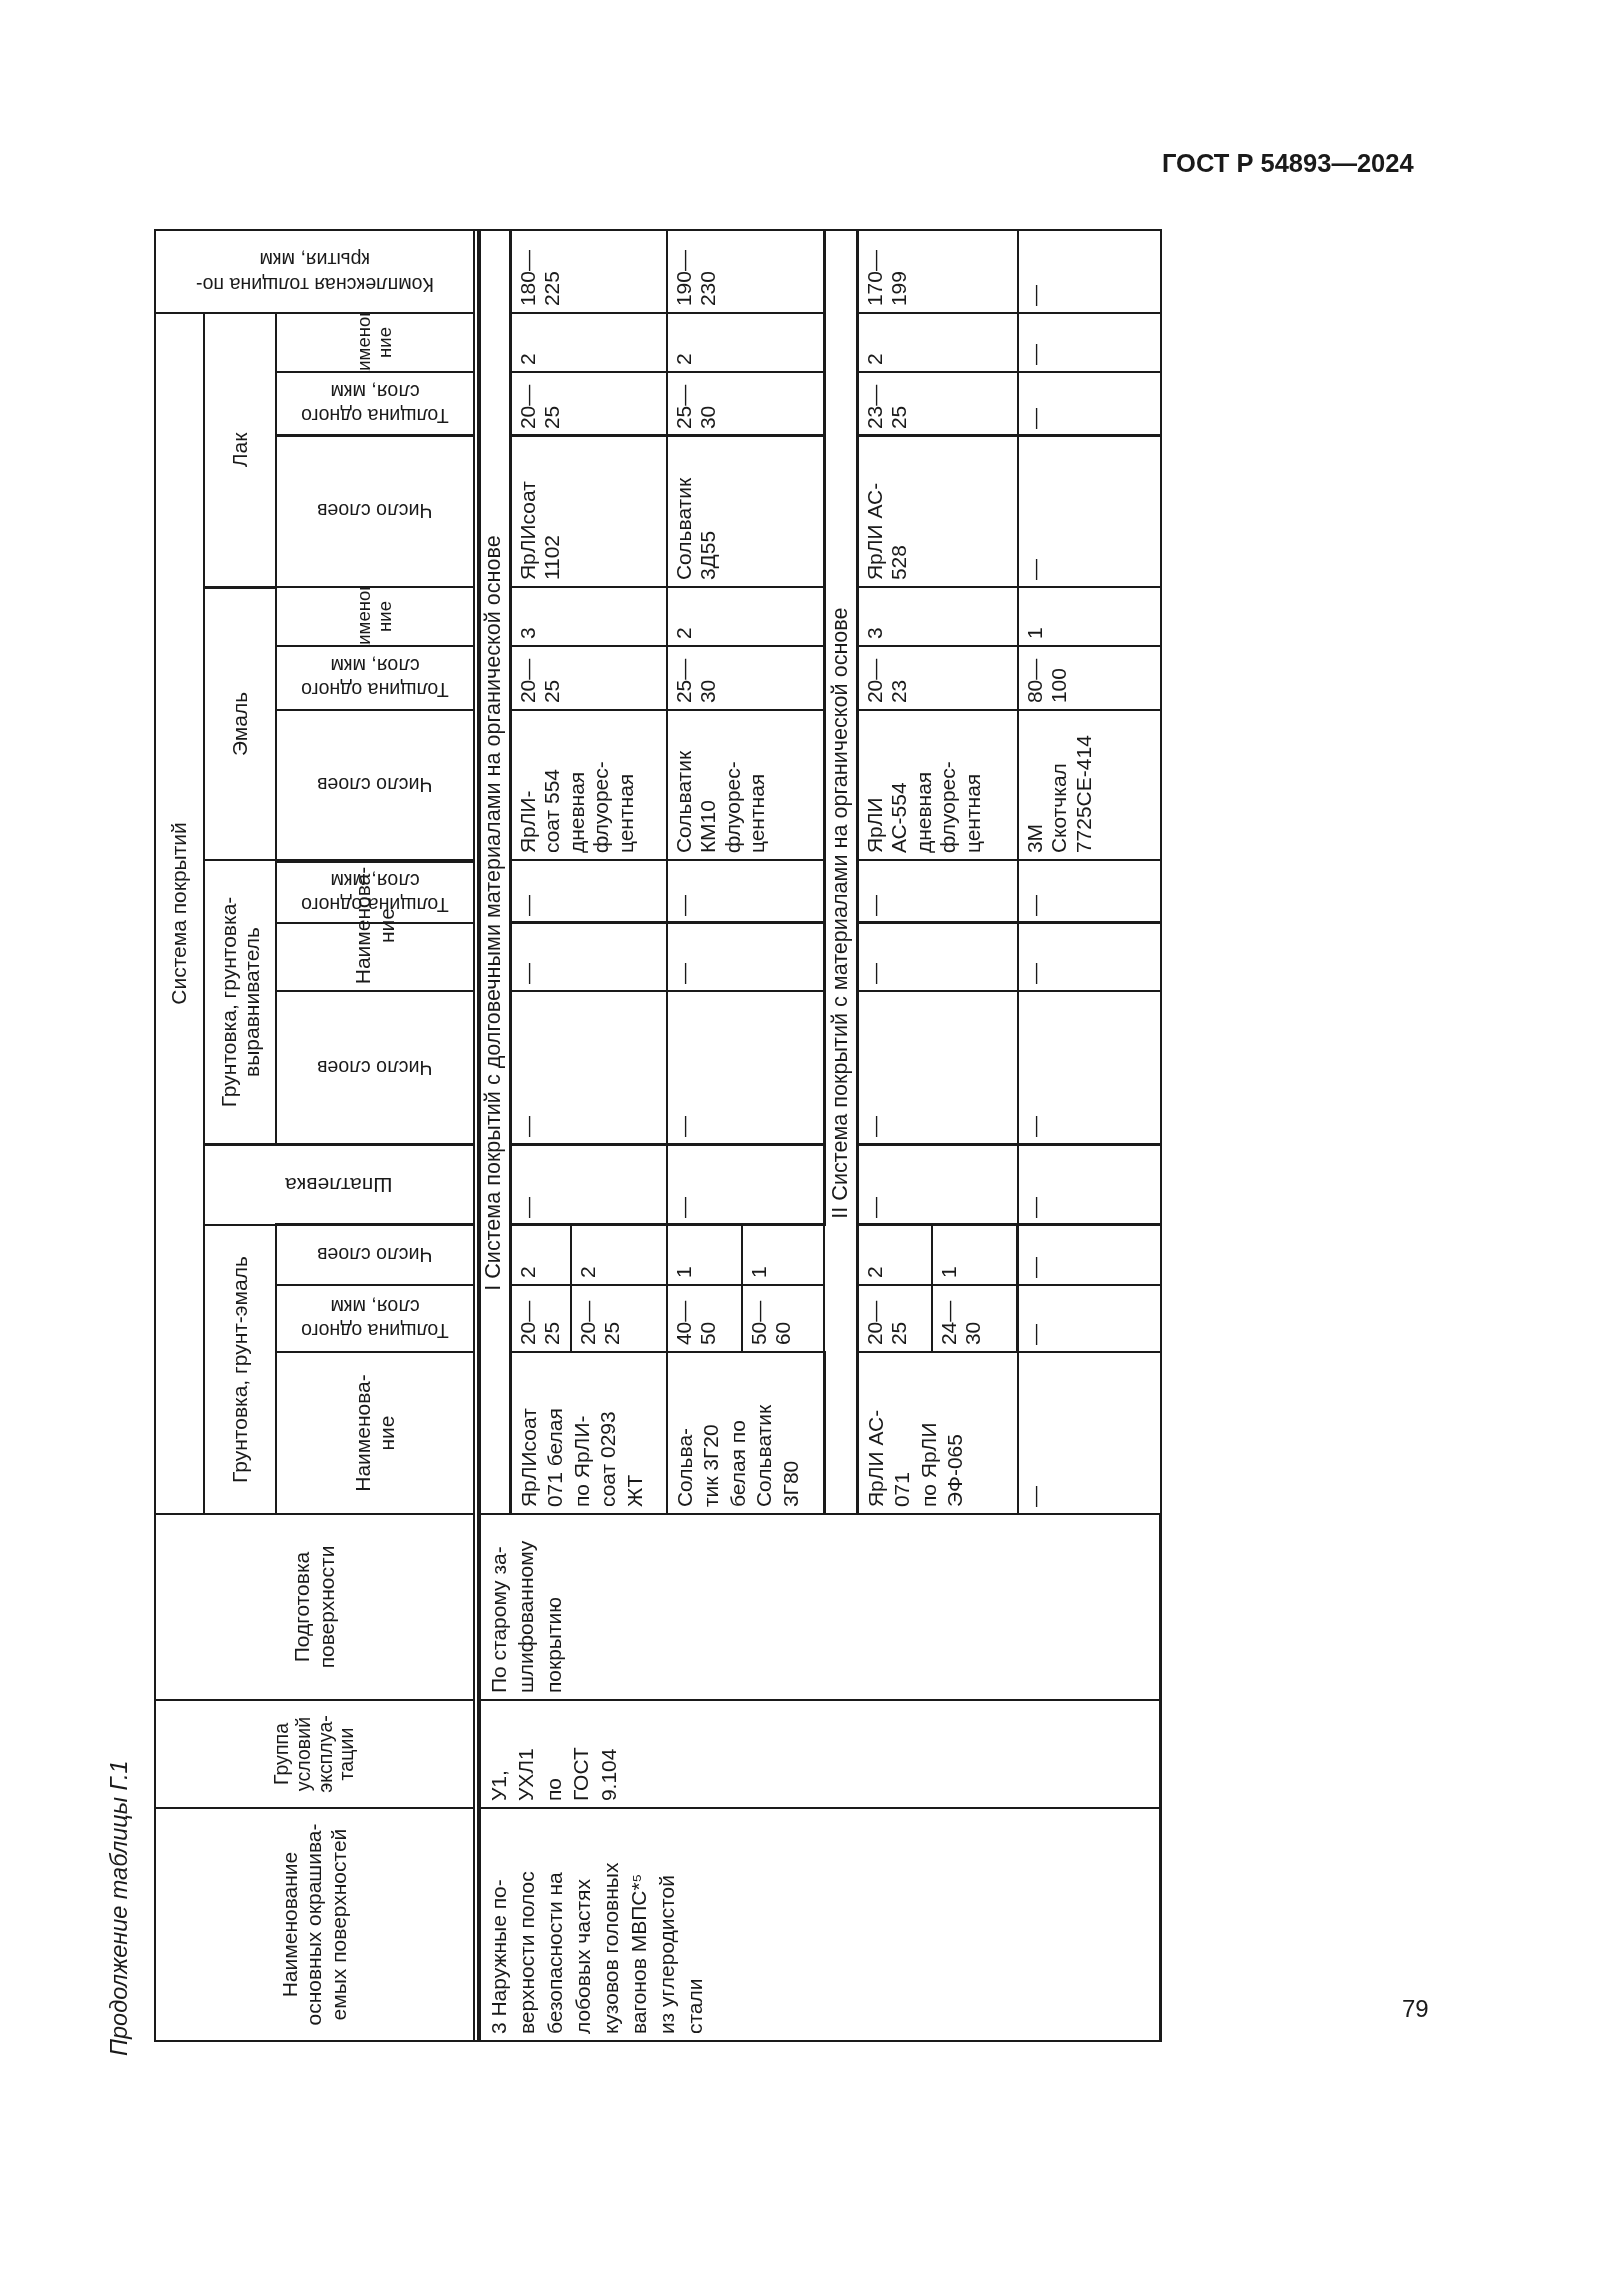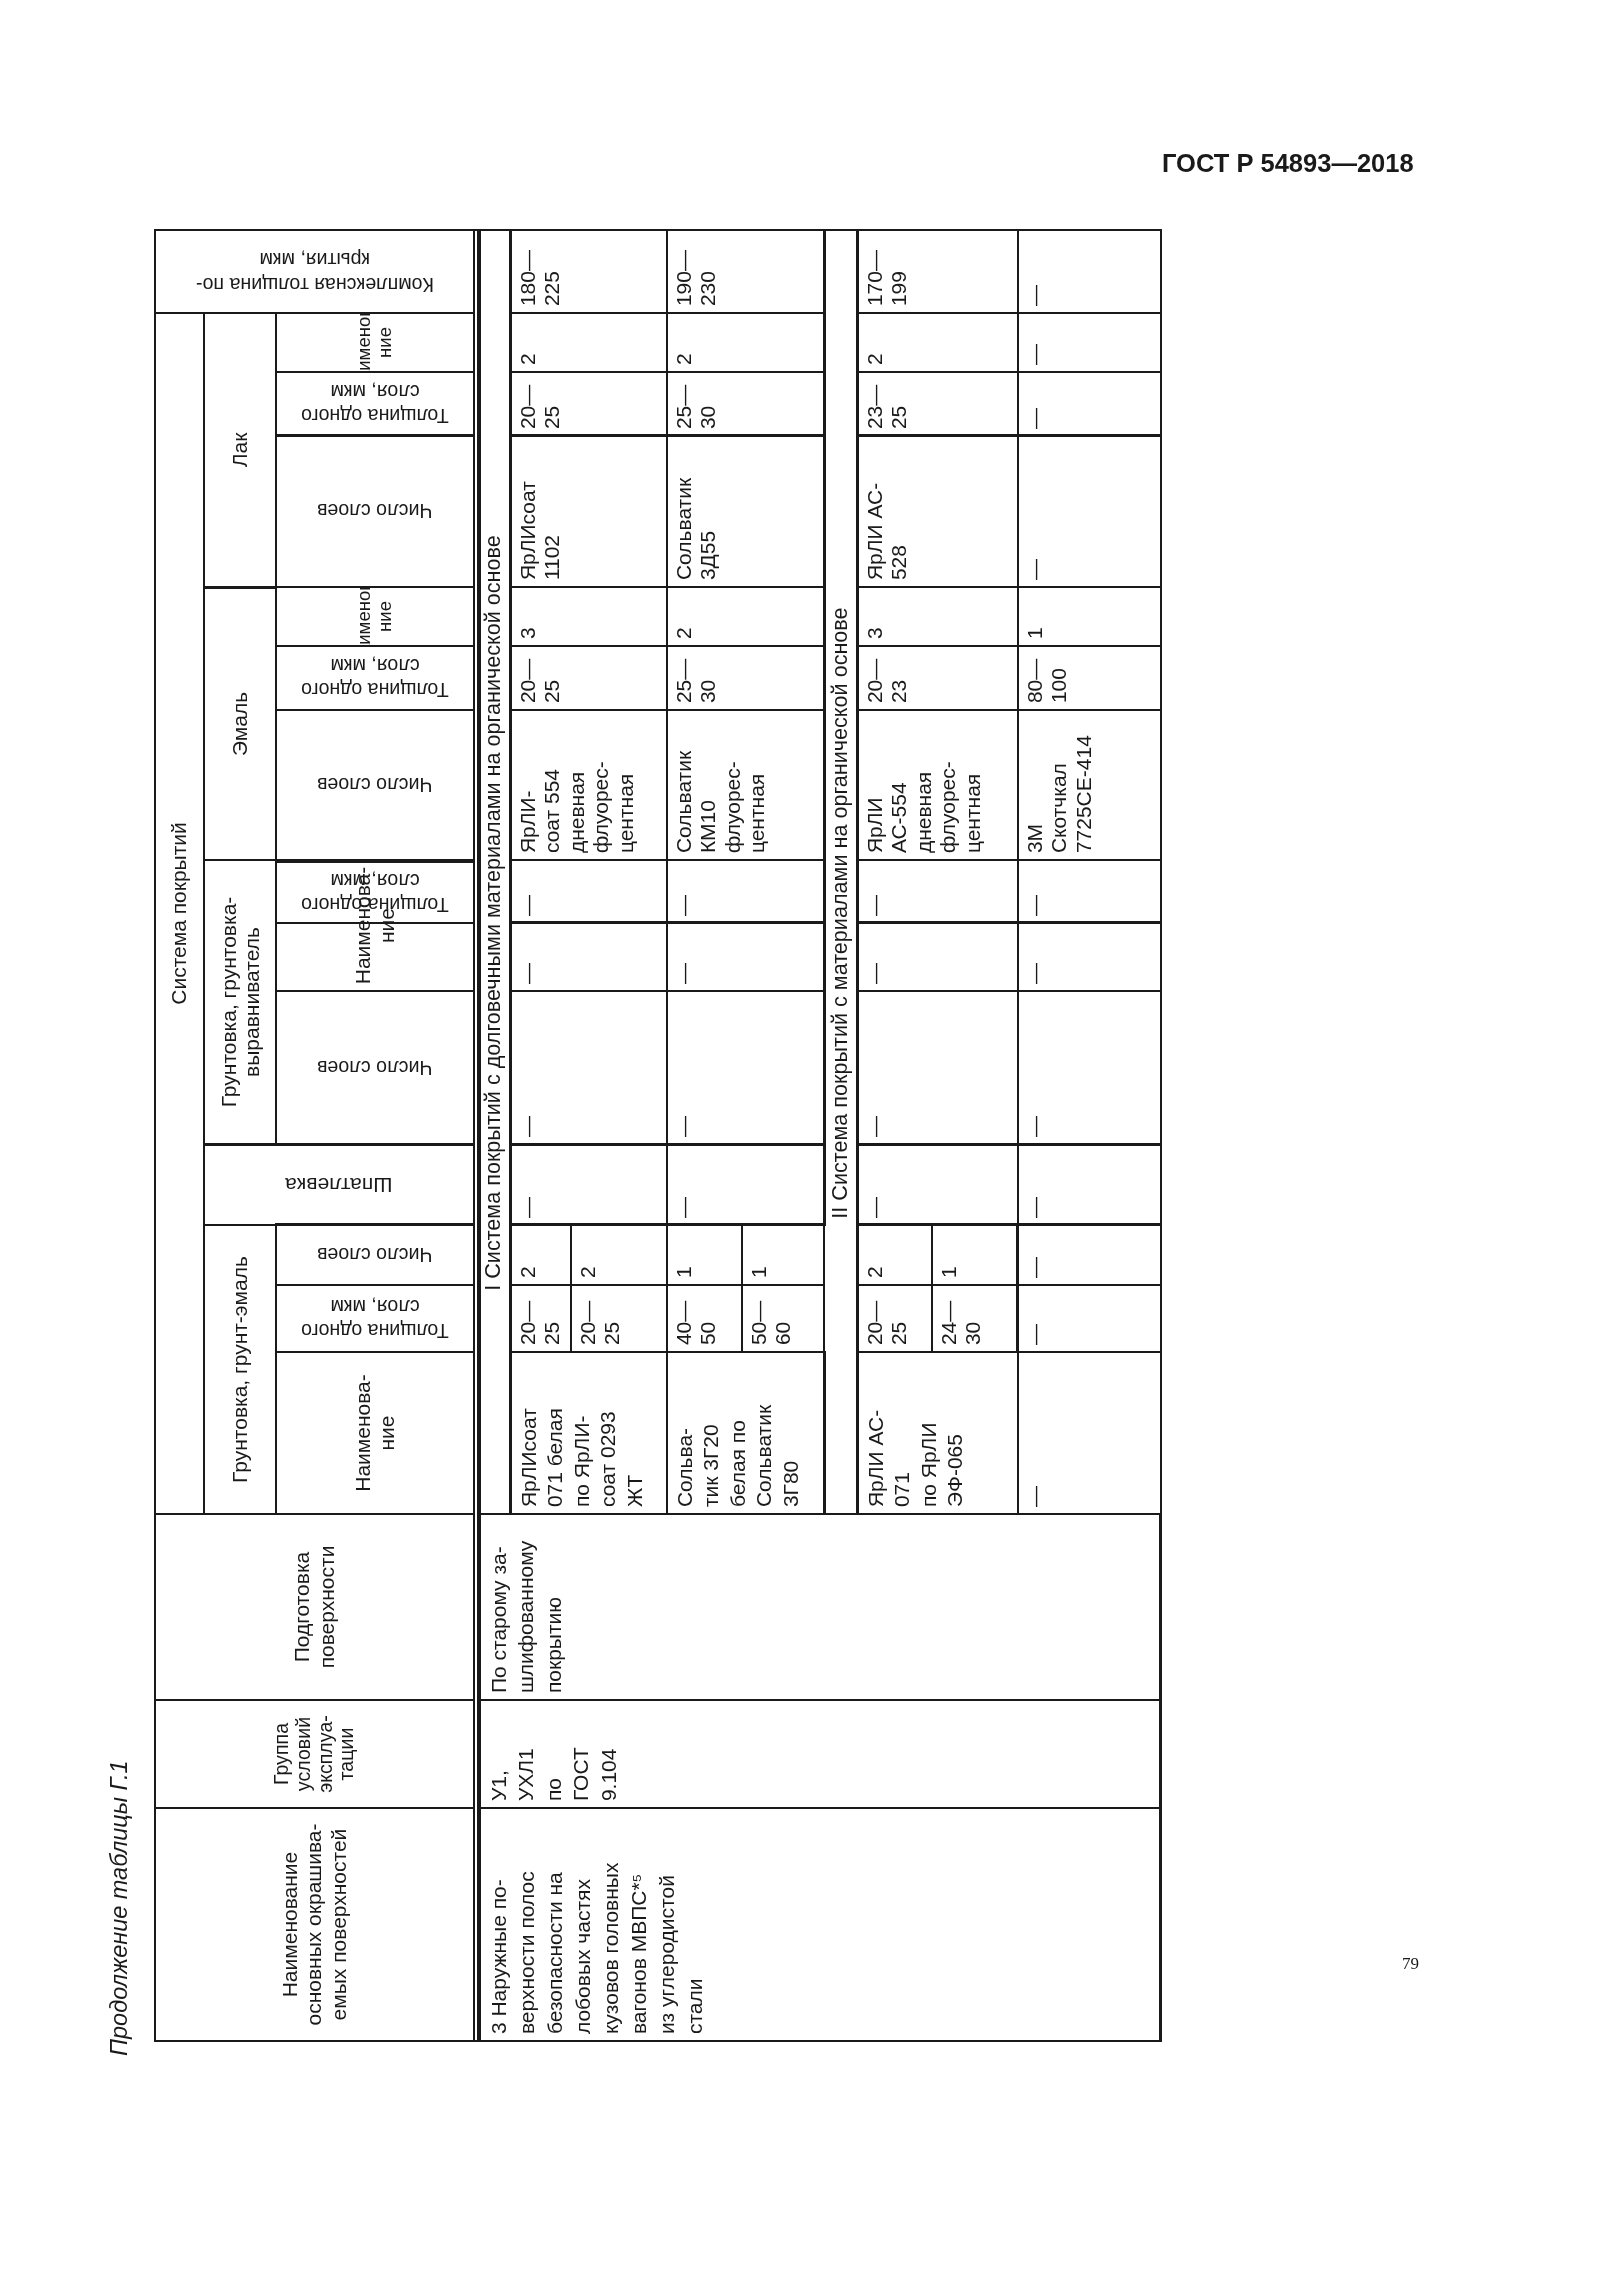--- a/index.html
+++ b/index.html
@@ -1,40 +1,40 @@
 <!DOCTYPE html>
 <html><head>
 <meta charset="utf-8">
 <style>
   html, body { margin: 0; padding: 0; background: #ffffff; }
   body { width: 1621px; height: 2293px; position: relative; overflow: hidden;
          font-family: "Liberation Sans", sans-serif; color: #1a1a1a; }
   .doc-code { position: absolute; left: 1162px; top: 149px; font-size: 25.5px; font-weight: bold; }
-  .page-num { position: absolute; left: 1402px; top: 1954px; font-size: 17px; font-family: Liberation Serif, serif; }
+  .page-num { position: absolute; left: 1402px; top: 1995px; font-size: 24px; }
   .caption { position: absolute; left: 106px; top: 2056px; width: 353px; height: 35px;
              transform-origin: 0 0; transform: rotate(-90deg);
              font-size: 23.5px; font-style: italic; white-space: nowrap; }
   
   .table-wrap { position: absolute; left: 154px; top: 2042px; width: 1813px; height: 1008px;
                 transform-origin: 0 0; transform: rotate(-90deg); }
   .cell { position: absolute; box-sizing: border-box; font-size: 21px; line-height: 24.5px;
           padding: 3.9px 5.9px; overflow: hidden; }
   .b { border: 2.5px solid #1a1a1a; }
   .hc { display: flex; align-items: center; justify-content: center; text-align: center; }
   .flip { transform: rotate(180deg); }
   .flipwrap { display: flex; align-items: center; justify-content: center; text-align: center; }
   .dl { position: absolute; background: #1a1a1a; }
   .sec { position: absolute; font-size: 21.6px; white-space: nowrap; }
   .txt { white-space: pre-line; }
   .num { white-space: pre-line; }
 </style>
 </head>
 <body>
 
-<div class="doc-code">ГОСТ Р 54893—2018</div>
+<div class="doc-code">ГОСТ Р 54893—2024</div>
 <div class="caption">Продолжение таблицы Г.1</div>
 <div class="page-num">79</div>
 
 <div class="table-wrap">
 
   <div class="cell b" style="left:0;top:0;width:1813px;height:1008px;"></div>
 
   <div class="cell b hc" style="left:0;top:0;width:235px;height:321px;">
     <span class="txt">Наименование
 основных окрашива-

